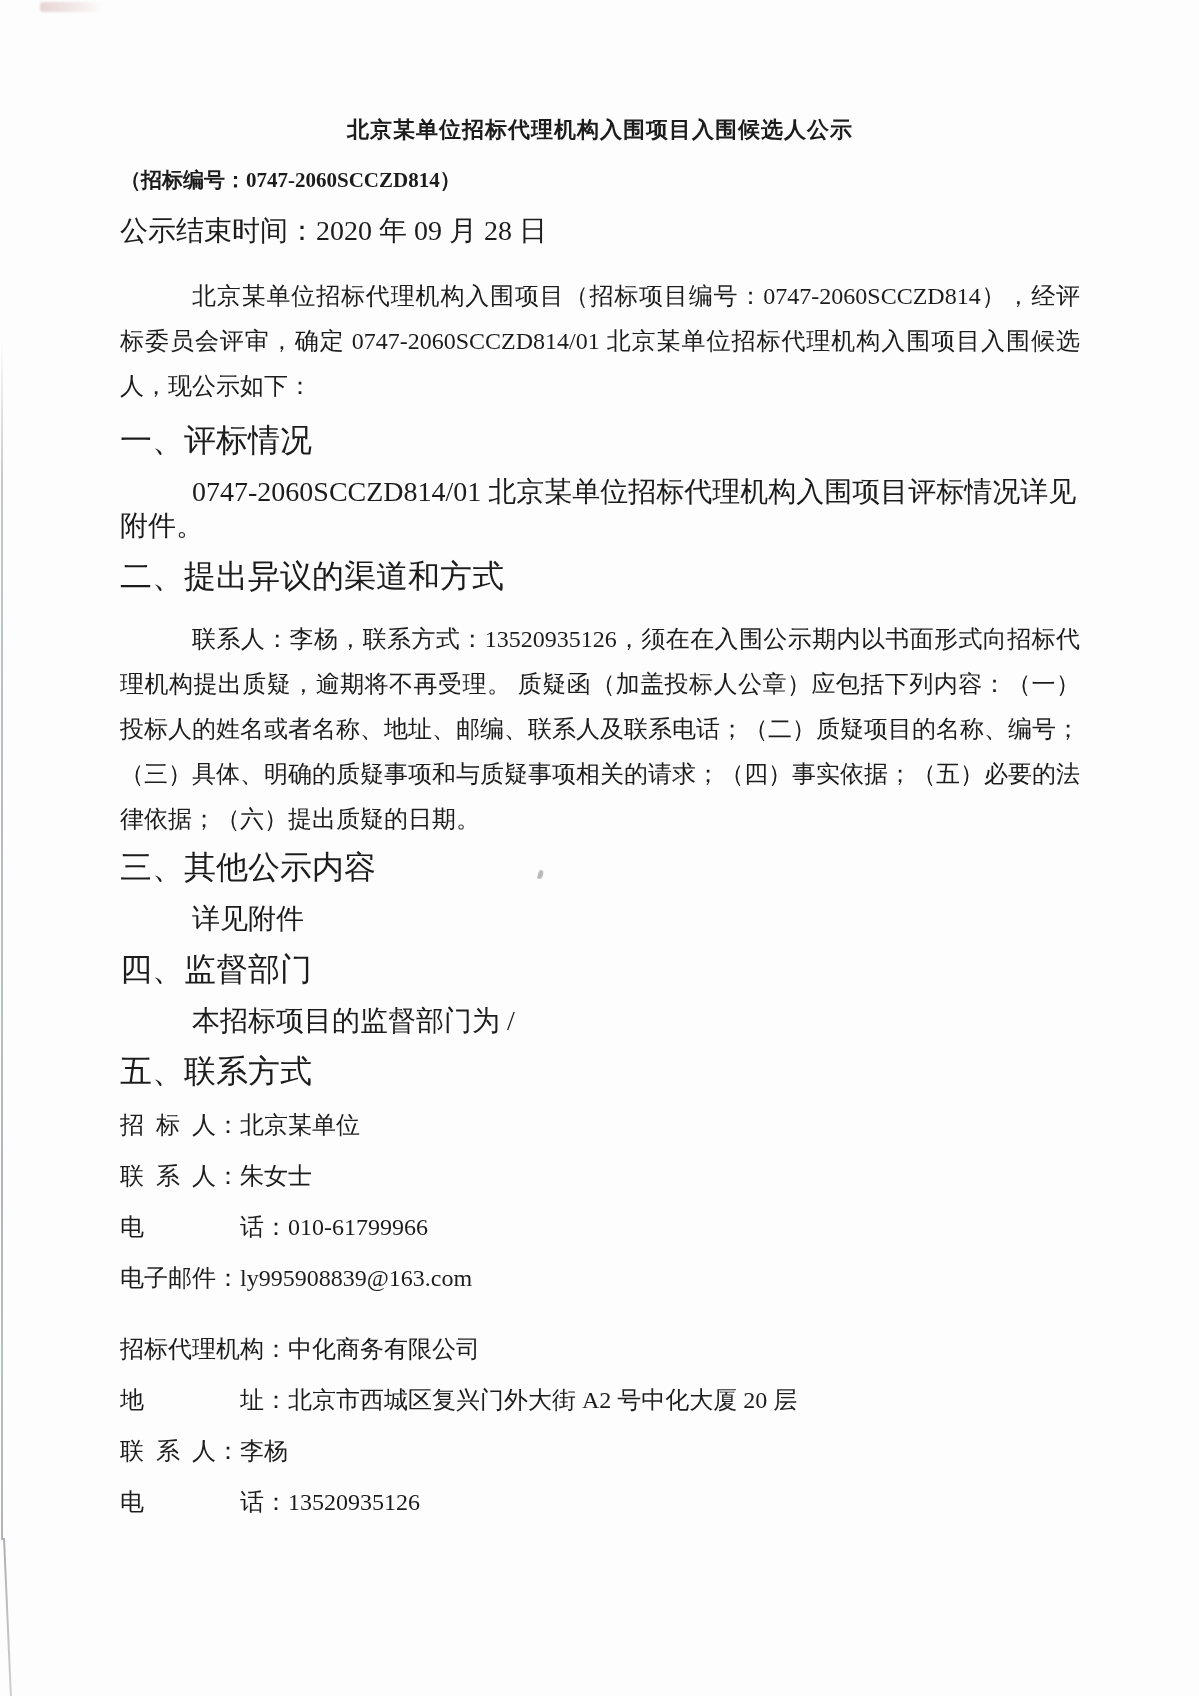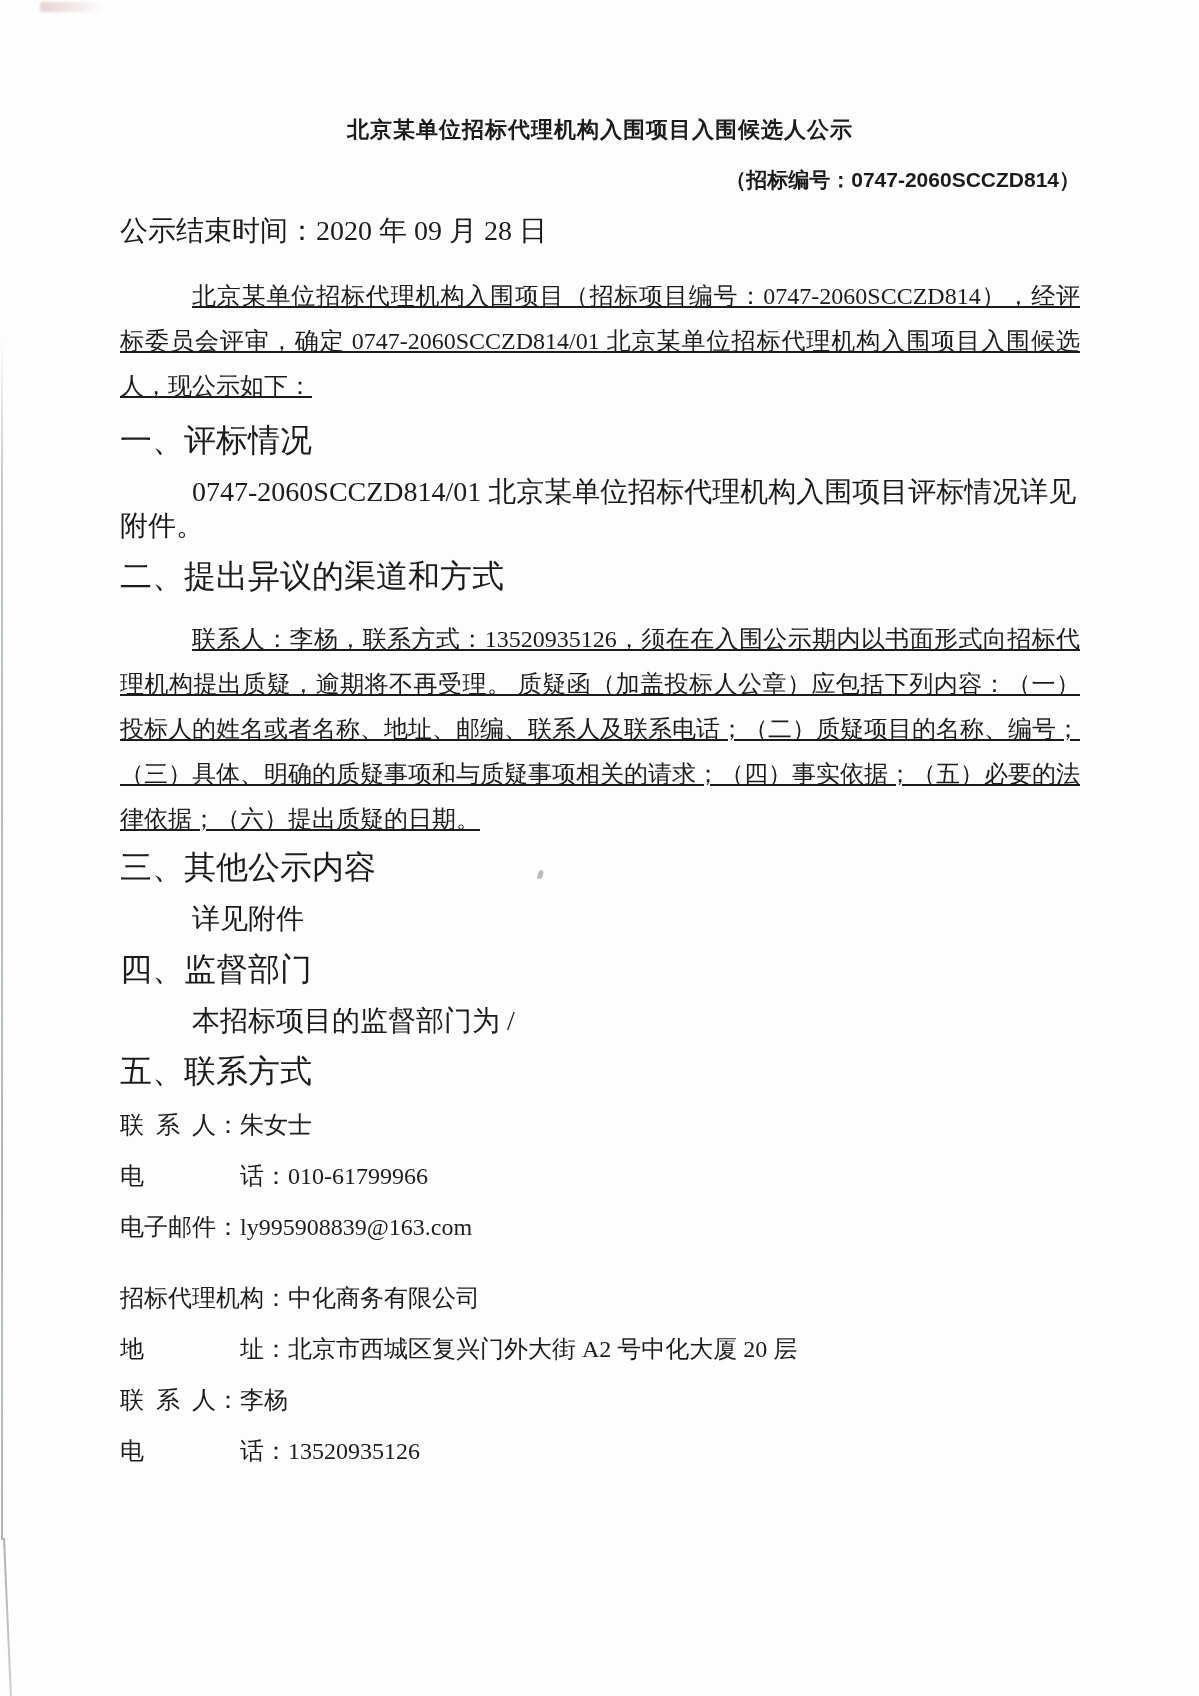--- a/index.html
+++ b/index.html
@@ -12,26 +12,26 @@
     color:#1c1c1c;
     font-family:"Liberation Serif","DejaVu Serif",serif;
   }
   .content{padding:116px 119px 0 120px;}
   .doc-title{
     font-family:"Liberation Sans","DejaVu Sans",sans-serif;
     font-weight:bold;font-size:22px;line-height:28px;
     text-align:center;margin:0 0 22px;letter-spacing:1px;
   }
   .doc-subtitle{
-    font-family:Liberation Sans, sans-serif;
+    font-family:Liberation Serif, serif;
     font-weight:bold;font-size:21px;line-height:28px;
-    text-align:right;margin:0 0 20px;
+    text-align:left;margin:0 0 20px;
   }
   .line{font-size:28px;line-height:34px;white-space:pre-wrap;}
-  .para{font-size:24px;line-height:45px;text-align:justify;text-indent:72px;white-space:pre-wrap;text-decoration:underline;}
+  .para{font-size:24px;line-height:45px;text-align:justify;text-indent:72px;white-space:pre-wrap;}
   .indent{text-indent:72px;}
   .sec-h{font-size:32px;line-height:34px;margin:0 0 18px;font-weight:normal;}
   .mb8{margin-bottom:8px}.mb14{margin-bottom:14px}.mb16{margin-bottom:16px}.mb20{margin-bottom:20px}
   .mb24{margin-bottom:24px}.mb26{margin-bottom:26px}
   .agency-gap{margin-top:37px;}
   .contact-row{font-size:24px;line-height:34px;margin:0 0 17px;white-space:pre-wrap;}
   
   .art-top-smudge{
     position:absolute;left:40px;top:2px;width:62px;height:10px;
     background:linear-gradient(90deg,rgba(205,160,160,.45),rgba(225,190,190,.22) 70%,rgba(225,190,190,0));
@@ -87,20 +87,21 @@
 
     <h2 class="sec-h">三、其他公示内容</h2>
     <div class="line indent mb16">详见附件</div>
 
     <h2 class="sec-h">四、监督部门</h2>
     <div class="line indent mb16">本招标项目的监督部门为 /</div>
 
     <h2 class="sec-h mb20" style="margin-bottom:20px;">五、联系方式</h2>
 
     <div>
+      <div class="contact-row"><span>招  标  人：</span><span>北京某单位</span></div>
       <div class="contact-row"><span>联  系  人：</span><span>朱女士</span></div>
       <div class="contact-row"><span>电　　　　话：</span><span>010-61799966</span></div>
       <div class="contact-row"><span>电子邮件：</span><span>ly995908839@163.com</span></div>
     </div>
 
     <div class="agency-gap">
       <div class="contact-row"><span>招标代理机构：</span><span>中化商务有限公司</span></div>
       <div class="contact-row"><span>地　　　　址：</span><span>北京市西城区复兴门外大街 A2 号中化大厦 20 层</span></div>
       <div class="contact-row"><span>联  系  人：</span><span>李杨</span></div>
       <div class="contact-row"><span>电　　　　话：</span><span>13520935126</span></div>

